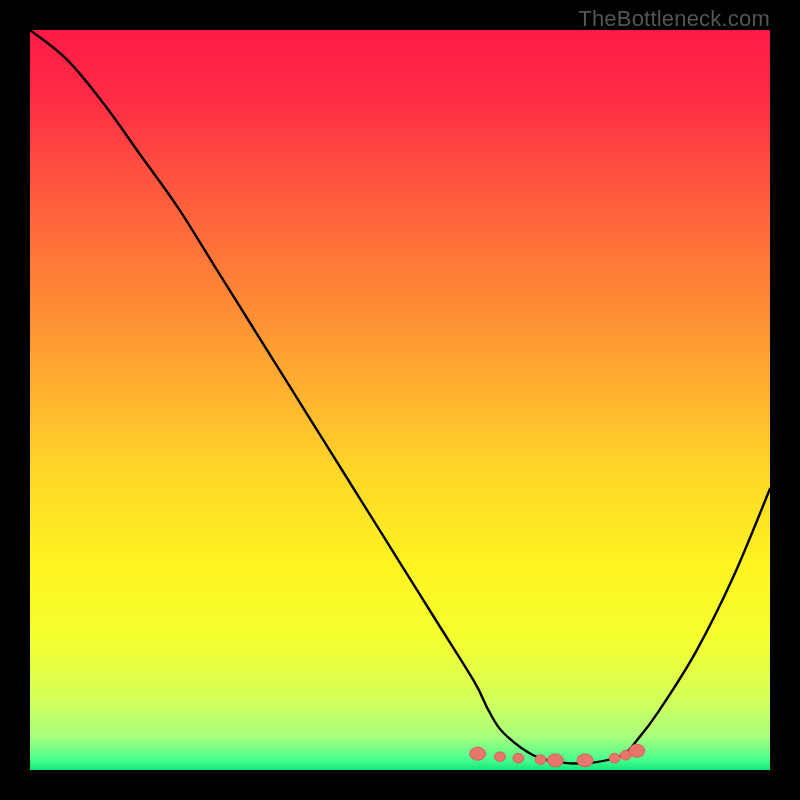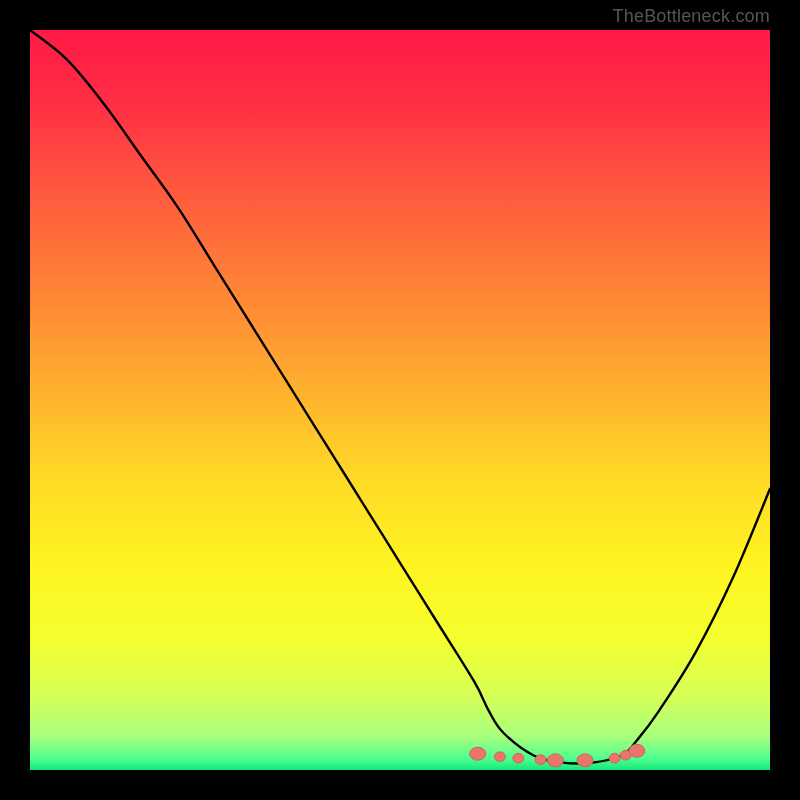--- a/index.html
+++ b/index.html
@@ -39,21 +39,21 @@
     top: 0;
     width: 100%;
     height: 100%;
   }
   .watermark {
     position: absolute;
     top: 6px;
     right: 30px;
     color: #555;
     font-family: Arial, Helvetica, sans-serif;
-    font-size: 18px;
+    font-size: 22px;
     font-weight: 500;
     letter-spacing: 0.2px;
   }
 </style>
 </head>
 <body>
 
 <div class="frame">
   <div class="plot-area">
     <svg class="gradient-bg" viewBox="0 0 740 740" preserveAspectRatio="none">

